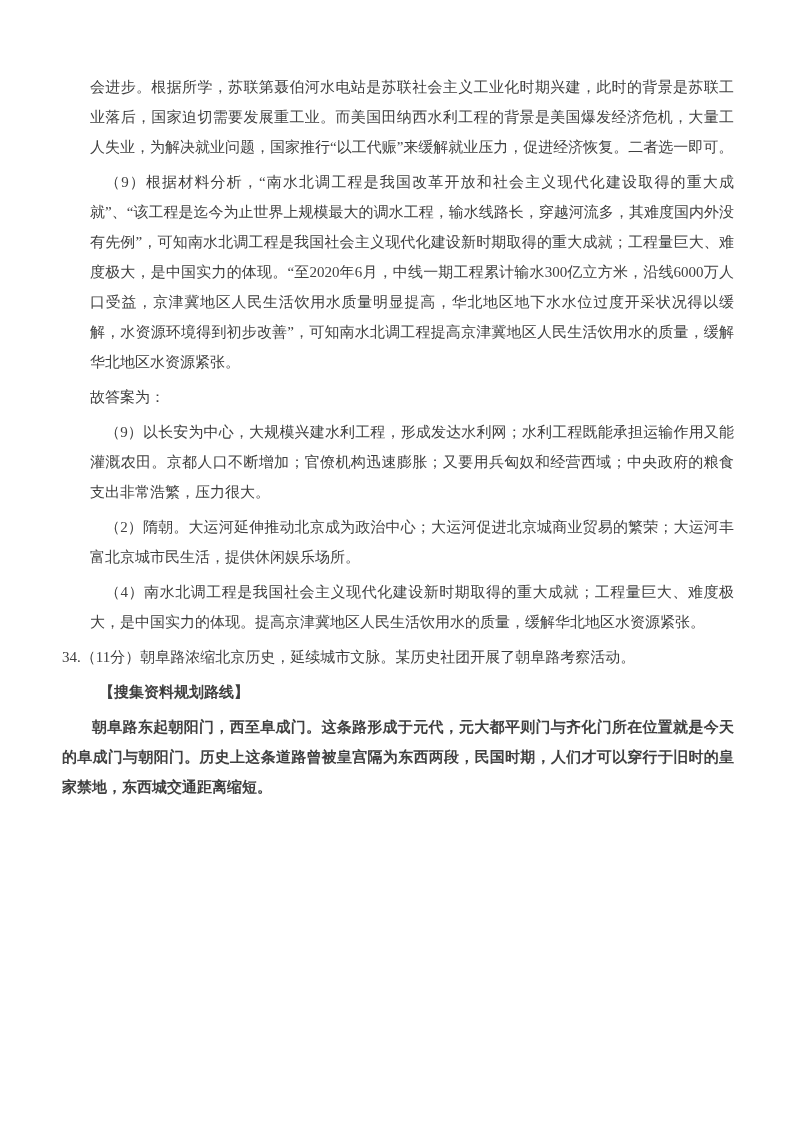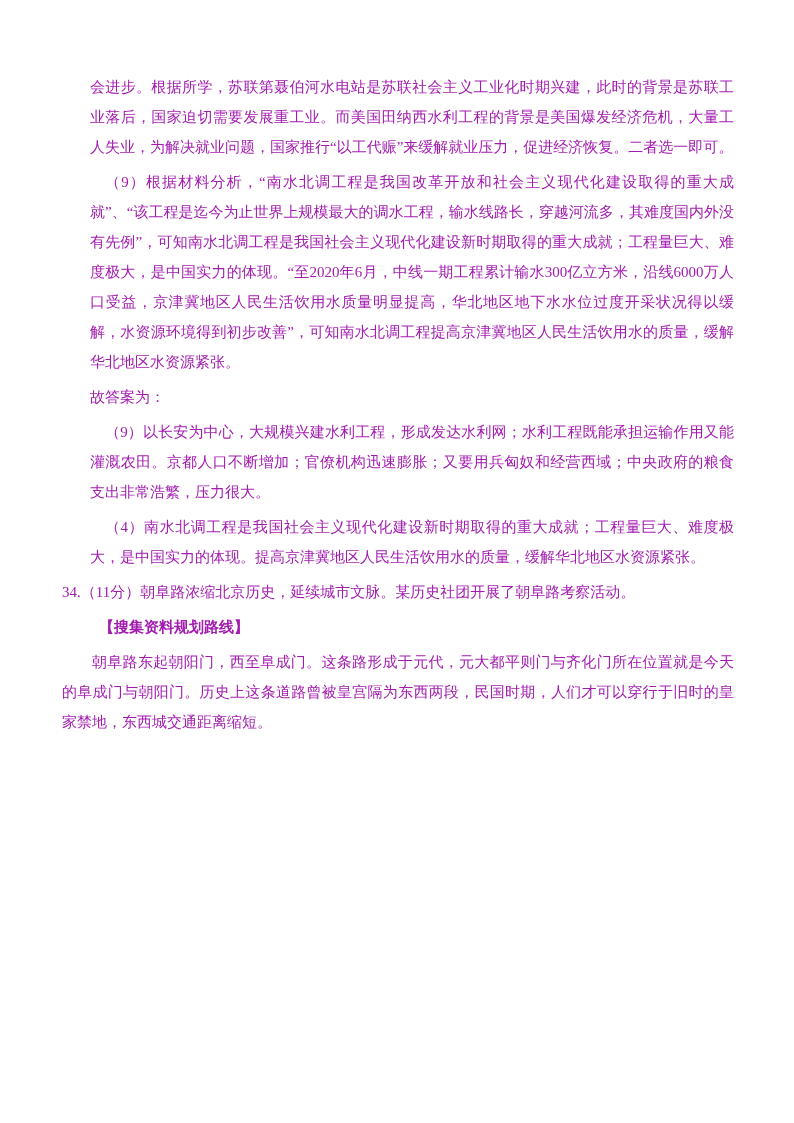--- a/index.html
+++ b/index.html
@@ -7,58 +7,60 @@
     padding: 0;
     background: #ffffff;
   }
   .page {
     width: 794px;
     height: 1123px;
     box-sizing: border-box;
     margin: 0 auto;
     padding: 72px 60px 40px 62px;
     background: #ffffff;
-    color: #a21caf;
+    color: #404040;
     font-family: "Liberation Serif", "DejaVu Serif", serif;
     font-size: 15px;
     line-height: 30px;
     text-align: justify;
     overflow: hidden;
   }
   .para {
     margin: 0 0 5px 0;
   }
   .answer-block .para {
     margin-left: 28px;
   }
   .indent1 {
     text-indent: 1em;
   }
   .indent2 {
     text-indent: 2em;
+    font-weight: bold;
   }
   .section-header {
     font-weight: bold;
     margin-left: 37px;
   }
 </style>
 </head>
 <body>
 
 <div class="page">
 
   <div class="answer-block">
     <p class="para">会进步。根据所学，苏联第聂伯河水电站是苏联社会主义工业化时期兴建，此时的背景是苏联工业落后，国家迫切需要发展重工业。而美国田纳西水利工程的背景是美国爆发经济危机，大量工人失业，为解决就业问题，国家推行“以工代赈”来缓解就业压力，促进经济恢复。二者选一即可。</p>
 
     <p class="para indent1">（9）根据材料分析，“南水北调工程是我国改革开放和社会主义现代化建设取得的重大成就”、“该工程是迄今为止世界上规模最大的调水工程，输水线路长，穿越河流多，其难度国内外没有先例”，可知南水北调工程是我国社会主义现代化建设新时期取得的重大成就；工程量巨大、难度极大，是中国实力的体现。“至2020年6月，中线一期工程累计输水300亿立方米，沿线6000万人口受益，京津冀地区人民生活饮用水质量明显提高，华北地区地下水水位过度开采状况得以缓解，水资源环境得到初步改善”，可知南水北调工程提高京津冀地区人民生活饮用水的质量，缓解华北地区水资源紧张。</p>
 
     <p class="para">故答案为：</p>
 
     <p class="para indent1">（9）以长安为中心，大规模兴建水利工程，形成发达水利网；水利工程既能承担运输作用又能灌溉农田。京都人口不断增加；官僚机构迅速膨胀；又要用兵匈奴和经营西域；中央政府的粮食支出非常浩繁，压力很大。</p>
 
+    <p class="para indent1">（2）隋朝。大运河延伸推动北京成为政治中心；大运河促进北京城商业贸易的繁荣；大运河丰富北京城市民生活，提供休闲娱乐场所。</p>
 
 
     <p class="para indent1">（4）南水北调工程是我国社会主义现代化建设新时期取得的重大成就；工程量巨大、难度极大，是中国实力的体现。提高京津冀地区人民生活饮用水的质量，缓解华北地区水资源紧张。</p>
   </div>
 
   <p class="para">34.（11分）朝阜路浓缩北京历史，延续城市文脉。某历史社团开展了朝阜路考察活动。</p>
 
   <p class="para section-header">【搜集资料规划路线】</p>
 
   <p class="para indent2">朝阜路东起朝阳门，西至阜成门。这条路形成于元代，元大都平则门与齐化门所在位置就是今天的阜成门与朝阳门。历史上这条道路曾被皇宫隔为东西两段，民国时期，人们才可以穿行于旧时的皇家禁地，东西城交通距离缩短。</p>

